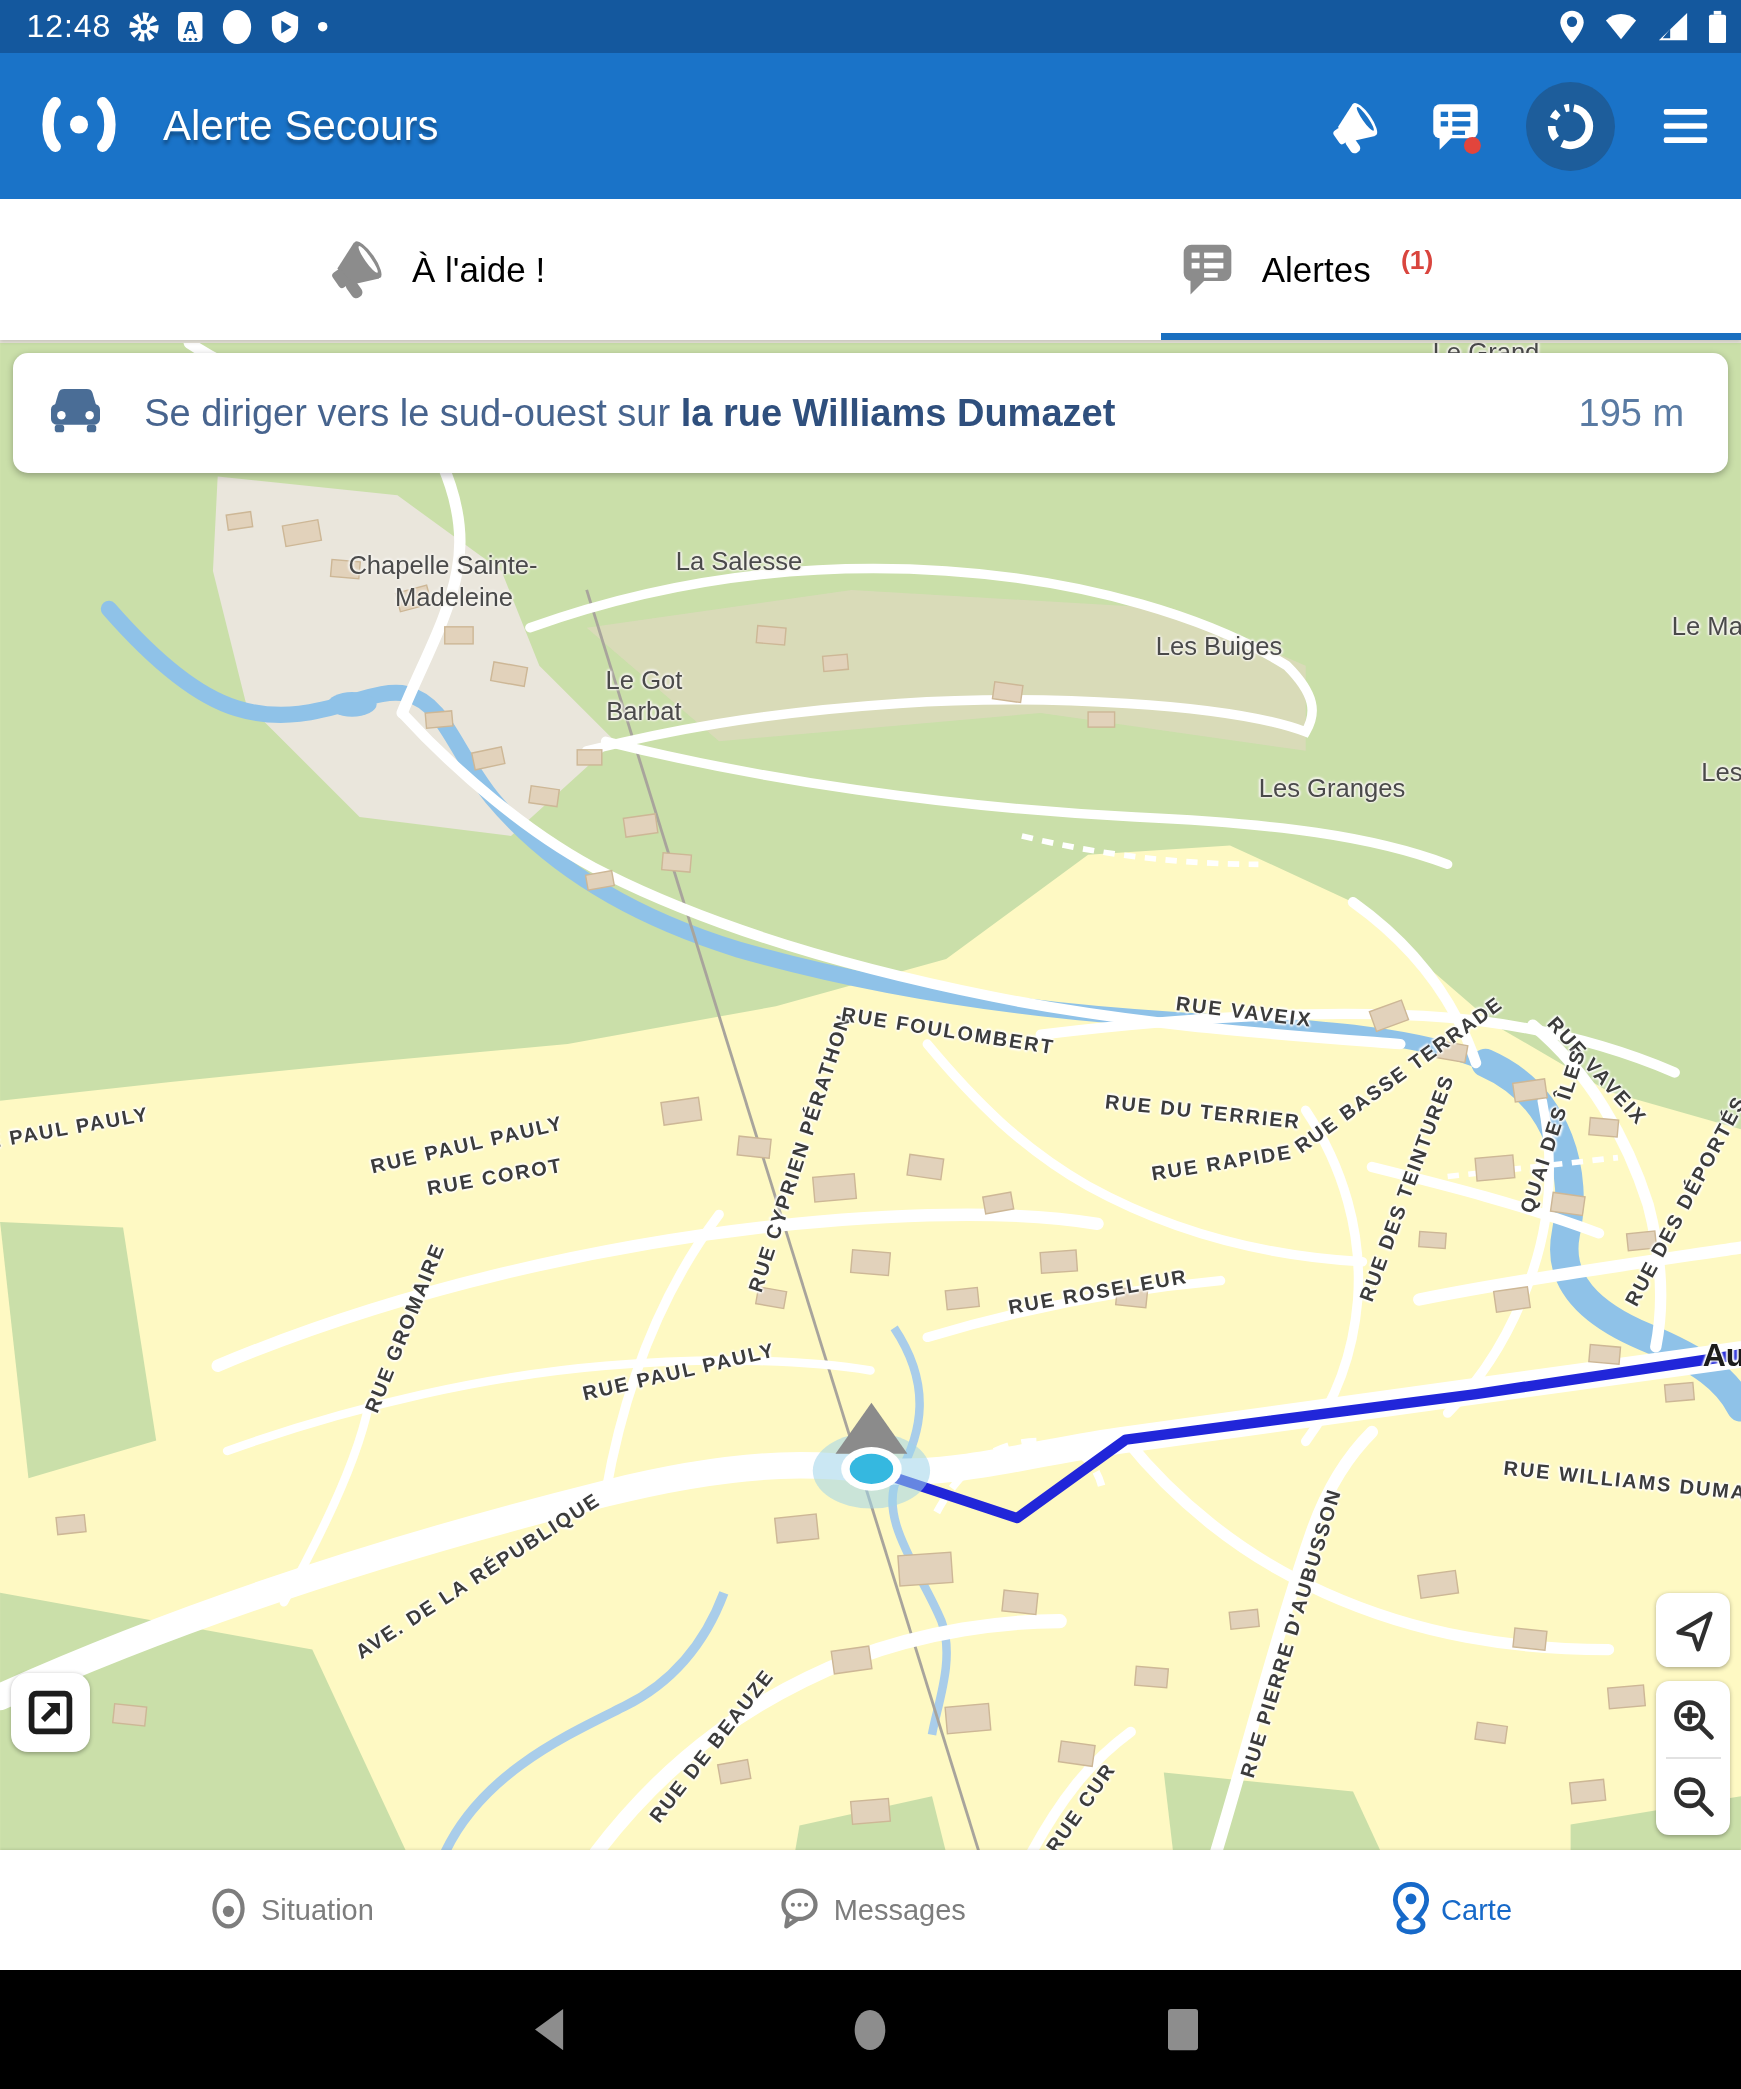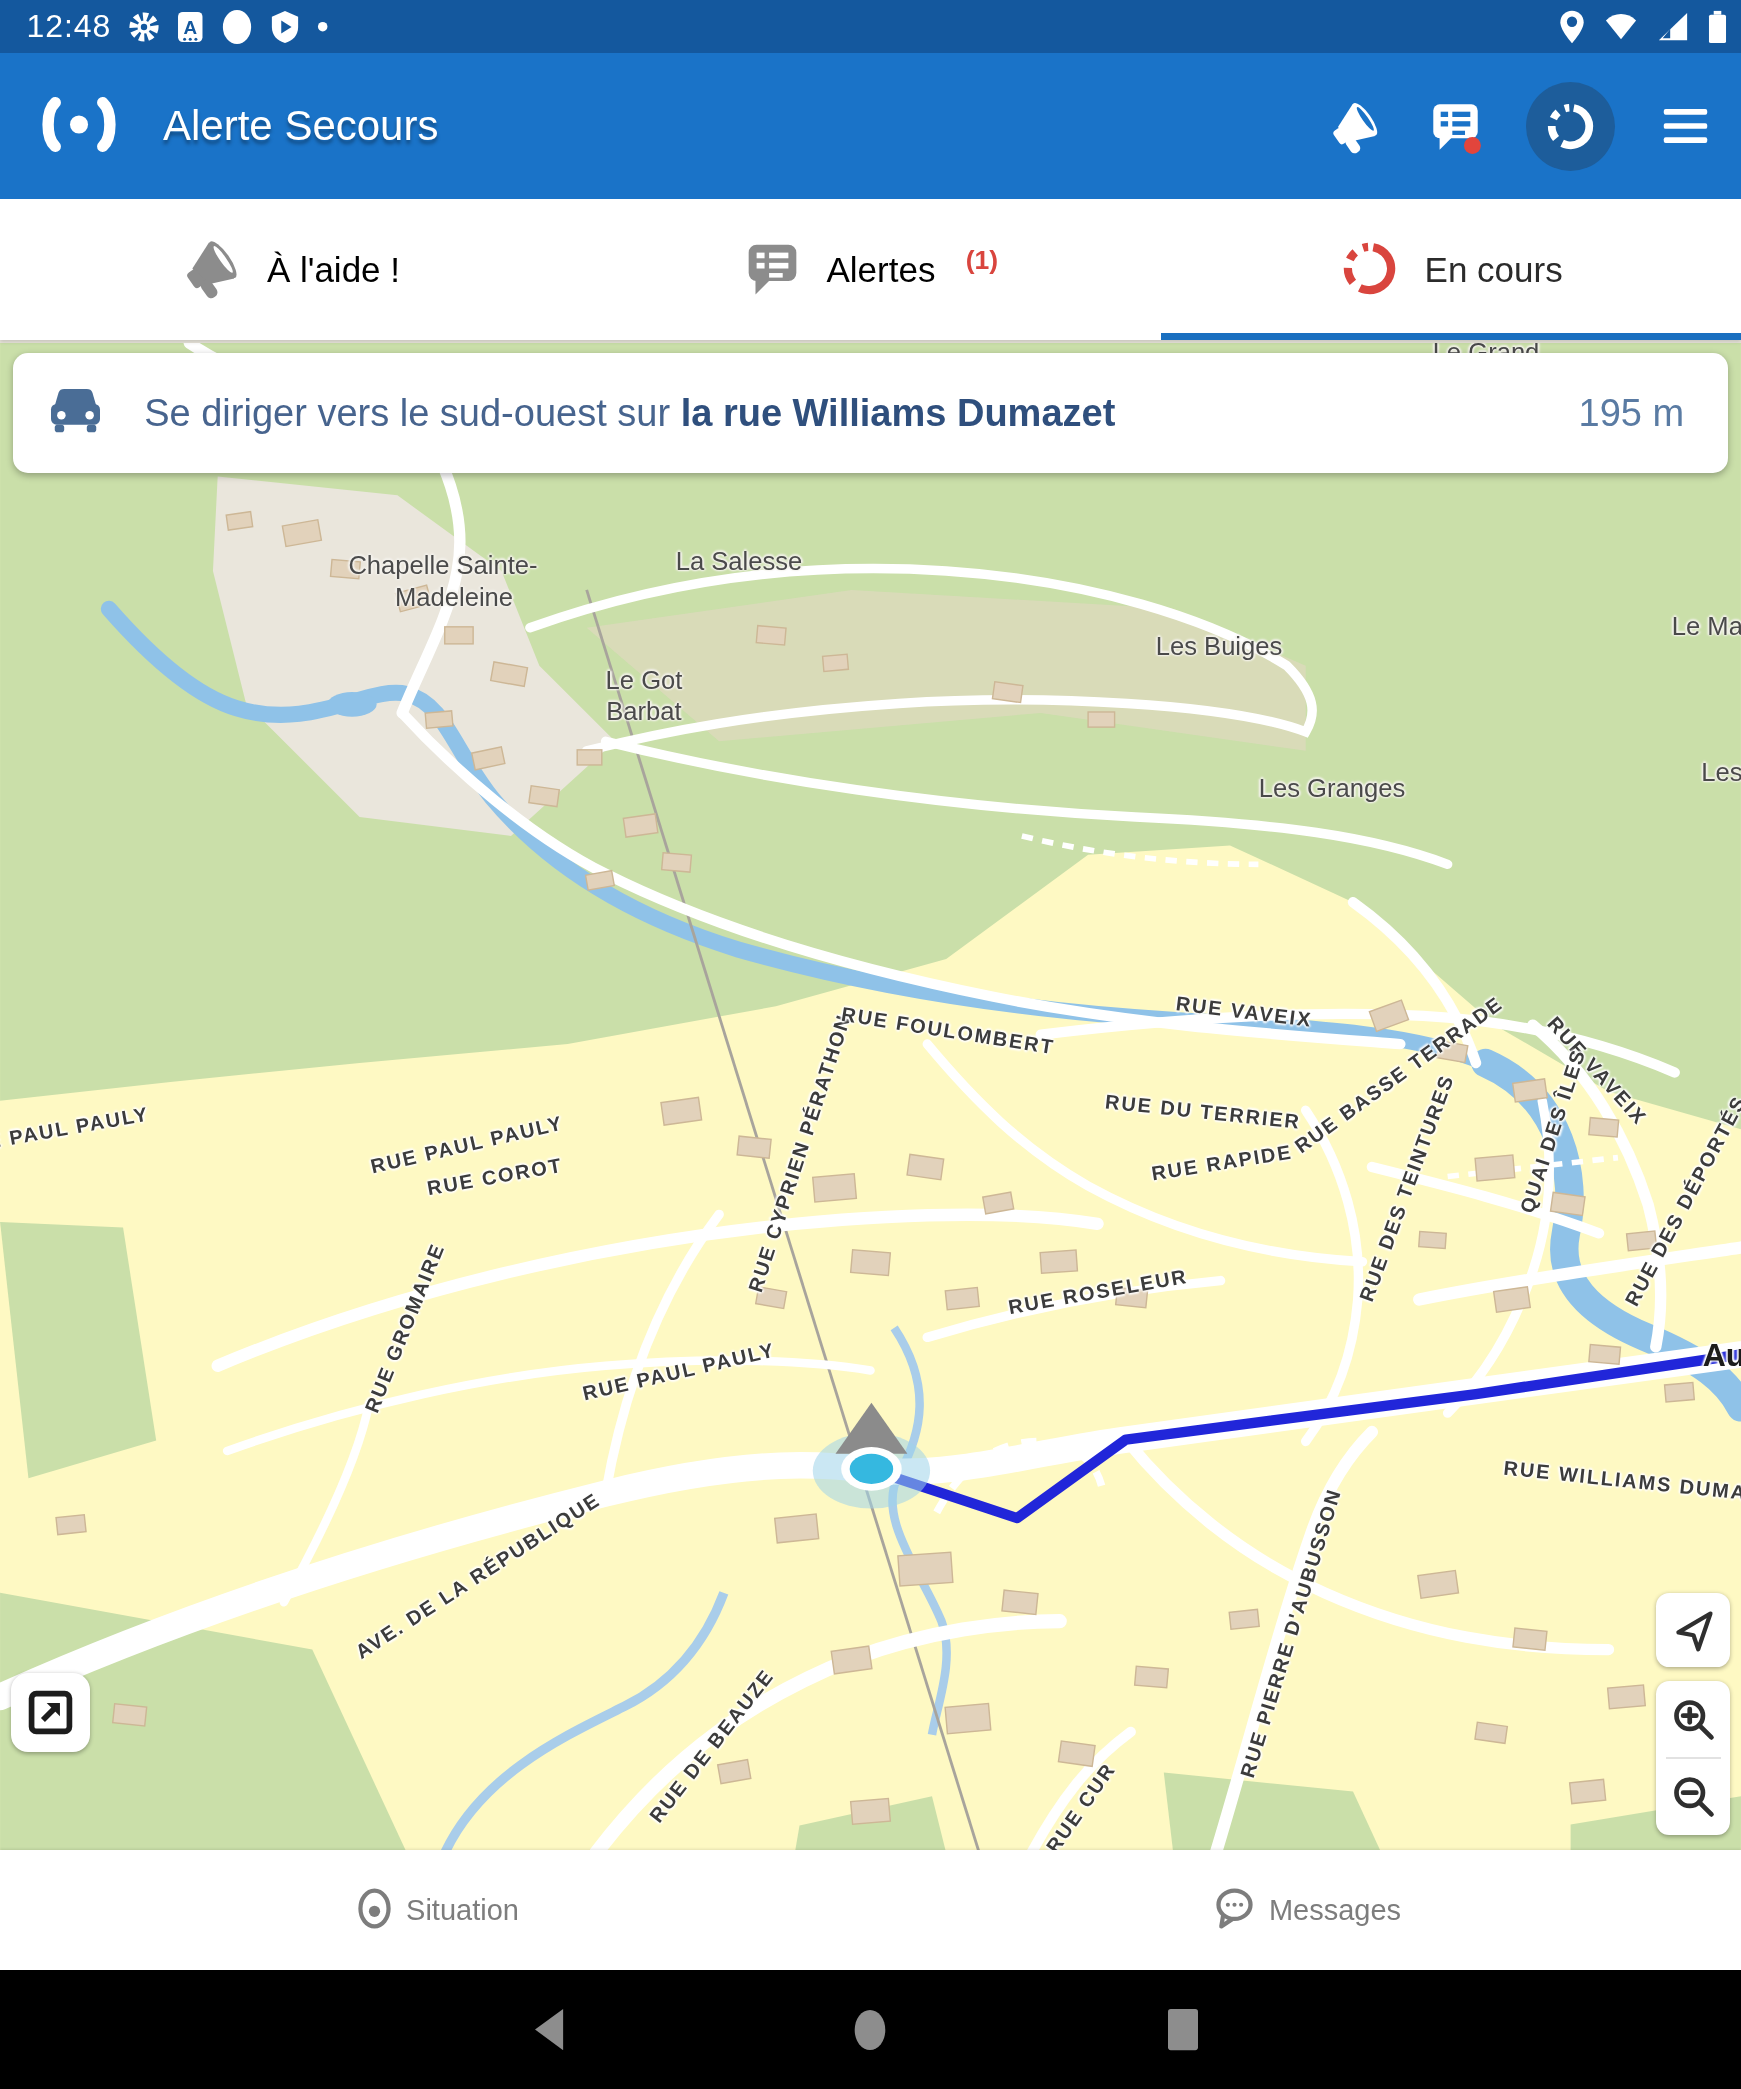--- a/index.html
+++ b/index.html
@@ -199,30 +199,20 @@
             <polygon points="11,36 11,49 24,36" fill="#8c8c8c"></polygon>
             <rect x="12" y="12" width="7" height="5" fill="#fff"></rect>
             <rect x="23" y="12" width="17" height="5" fill="#fff"></rect>
             <rect x="12" y="21" width="7" height="5" fill="#fff"></rect>
             <rect x="23" y="21" width="17" height="5" fill="#fff"></rect>
             <rect x="23" y="30" width="12" height="4" fill="#fff"></rect>
           </svg>
       </span>
       <span class="tlabel">Alertes</span>
       <span class="badge">(1)</span>
-    </div>
-    <div class="tab active">
-      <span>
-        <svg width="61" height="61" viewBox="0 0 48 48">
-            <g transform="rotate(-80 24 24)">
-              <circle cx="24" cy="24" r="17" fill="none" stroke="#d9453e" stroke-width="6.5" stroke-dasharray="58 7 12 7 7 7 4 9"></circle>
-            </g>
-          </svg>
-      </span>
-      <span class="tlabel">En cours</span>
     </div>
   </div>
   <div id="tab-underline"></div>
 
   <div id="map">
     <svg width="1741" height="1510" viewBox="0 0 1840 1596">
 
       <polygon fill="#cadfa9" points="0,0 1840,0 1840,831 1700,791 1580,721 1430,591 1300,531 1150,541 1000,651 820,701 600,741 380,761 180,781 0,801"></polygon>
       <polygon fill="#cadfa9" points="0,929 130,935 165,1160 30,1200"></polygon>
       <polygon fill="#cadfa9" points="0,1321 330,1381 430,1596 0,1596"></polygon>
@@ -437,20 +427,29 @@
         <svg width="49" height="49" viewBox="0 0 52 52">
             <ellipse cx="26" cy="22" rx="17" ry="15" fill="none" stroke="#7d7d7d" stroke-width="4.5"></ellipse>
             <path d="M14 33 L12 45 L24 37" fill="none" stroke="#7d7d7d" stroke-width="4.5" stroke-linejoin="round"></path>
             <circle cx="19" cy="22" r="2.2" fill="#7d7d7d"></circle>
             <circle cx="26" cy="22" r="2.2" fill="#7d7d7d"></circle>
             <circle cx="33" cy="22" r="2.2" fill="#7d7d7d"></circle>
           </svg>
       </span>
       <span class="bn-label">Messages</span>
     </div>
+    <div class="bn-item active">
+      <span>
+        <svg width="42" height="53" viewBox="0 0 34 44">
+            <path d="M17 2 C9.5 2 4 7.6 4 15 C4 20 8 26 12 30 C9 31 7 33 7 35.5 C7 39 11.5 41.5 17 41.5 C22.5 41.5 27 39 27 35.5 C27 33 25 31 22 30 C26 26 30 20 30 15 C30 7.6 24.5 2 17 2 Z" fill="none" stroke="#1669c9" stroke-width="4"></path>
+            <circle cx="17" cy="14" r="4.5" fill="#1669c9"></circle>
+          </svg>
+      </span>
+      <span class="bn-label">Carte</span>
+    </div>
   </div>
 
   <div id="androidnav">
     <span class="an-ico" style="left:493px;">
       <svg width="38" height="45" viewBox="0 0 40 48">
           <polygon points="34,2 34,46 4,24" fill="#8d8d8d"></polygon>
         </svg>
     </span>
     <span class="an-ico" style="left:813px;">
       <svg width="44" height="44" viewBox="0 0 46 46">

